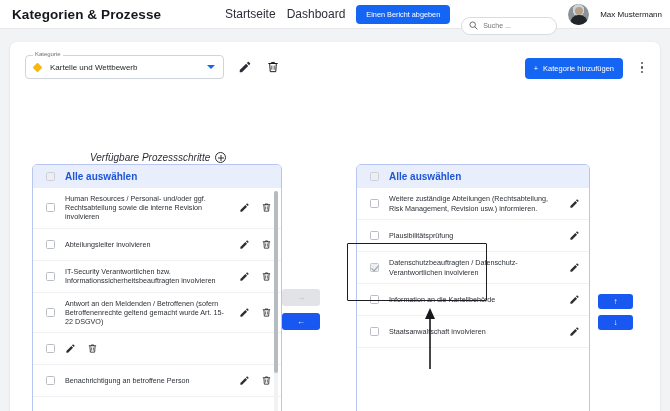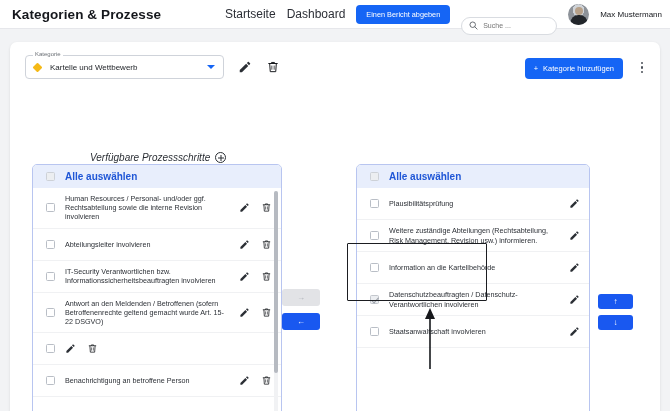--- a/index.html
+++ b/index.html
@@ -373,57 +373,57 @@
     </div>
 
     <div class="listpanel panel-right">
       <div class="select-all">
         <span class="cb muted"></span>
         <span class="lbl">Alle auswählen</span>
       </div>
       <div class="list-scroll" id="right-list">
           <div class="row">
             <span class="cb"></span>
+            <span class="txt">Weitere zuständige Abteilungen (Rechtsabteilung, Risk Management, Revision usw.) informieren.</span>
+            <span class="acts">
+              <span class="icon-btn">
+                <svg width="11" height="11" viewBox="0 0 24 24">
+                  <path d="M3 17.3V21h3.7L17.6 10.1l-3.7-3.7L3 17.3z" fill="#2b2f35"></path>
+                  <path d="M20.7 7c.4-.4.4-1 0-1.4l-2.3-2.3c-.4-.4-1-.4-1.4 0l-1.8 1.8 3.7 3.7L20.7 7z" fill="#2b2f35"></path>
+                </svg>
+              </span>
+            </span>
+          </div>
+          <div class="row">
+            <span class="cb"></span>
             <span class="txt">Plausibilitätsprüfung</span>
-            <span class="acts">
-              <span class="icon-btn">
-                <svg width="11" height="11" viewBox="0 0 24 24">
-                  <path d="M3 17.3V21h3.7L17.6 10.1l-3.7-3.7L3 17.3z" fill="#2b2f35"></path>
-                  <path d="M20.7 7c.4-.4.4-1 0-1.4l-2.3-2.3c-.4-.4-1-.4-1.4 0l-1.8 1.8 3.7 3.7L20.7 7z" fill="#2b2f35"></path>
-                </svg>
-              </span>
-            </span>
-          </div>
-          <div class="row">
-            <span class="cb"></span>
-            <span class="txt">Weitere zuständige Abteilungen (Rechtsabteilung, Risk Management, Revision usw.) informieren.</span>
-            <span class="acts">
-              <span class="icon-btn">
-                <svg width="11" height="11" viewBox="0 0 24 24">
-                  <path d="M3 17.3V21h3.7L17.6 10.1l-3.7-3.7L3 17.3z" fill="#2b2f35"></path>
-                  <path d="M20.7 7c.4-.4.4-1 0-1.4l-2.3-2.3c-.4-.4-1-.4-1.4 0l-1.8 1.8 3.7 3.7L20.7 7z" fill="#2b2f35"></path>
-                </svg>
-              </span>
-            </span>
-          </div>
-          <div class="row">
-            <span class="cb"></span>
-            <span class="txt">Information an die Kartellbehörde</span>
             <span class="acts">
               <span class="icon-btn">
                 <svg width="11" height="11" viewBox="0 0 24 24">
                   <path d="M3 17.3V21h3.7L17.6 10.1l-3.7-3.7L3 17.3z" fill="#2b2f35"></path>
                   <path d="M20.7 7c.4-.4.4-1 0-1.4l-2.3-2.3c-.4-.4-1-.4-1.4 0l-1.8 1.8 3.7 3.7L20.7 7z" fill="#2b2f35"></path>
                 </svg>
               </span>
             </span>
           </div>
           <div class="row">
             <span class="cb checked"></span>
             <span class="txt">Datenschutzbeauftragten / Datenschutz-Verantwortlichen involvieren</span>
+            <span class="acts">
+              <span class="icon-btn">
+                <svg width="11" height="11" viewBox="0 0 24 24">
+                  <path d="M3 17.3V21h3.7L17.6 10.1l-3.7-3.7L3 17.3z" fill="#2b2f35"></path>
+                  <path d="M20.7 7c.4-.4.4-1 0-1.4l-2.3-2.3c-.4-.4-1-.4-1.4 0l-1.8 1.8 3.7 3.7L20.7 7z" fill="#2b2f35"></path>
+                </svg>
+              </span>
+            </span>
+          </div>
+          <div class="row">
+            <span class="cb"></span>
+            <span class="txt">Information an die Kartellbehörde</span>
             <span class="acts">
               <span class="icon-btn">
                 <svg width="11" height="11" viewBox="0 0 24 24">
                   <path d="M3 17.3V21h3.7L17.6 10.1l-3.7-3.7L3 17.3z" fill="#2b2f35"></path>
                   <path d="M20.7 7c.4-.4.4-1 0-1.4l-2.3-2.3c-.4-.4-1-.4-1.4 0l-1.8 1.8 3.7 3.7L20.7 7z" fill="#2b2f35"></path>
                 </svg>
               </span>
             </span>
           </div>
           <div class="row">

